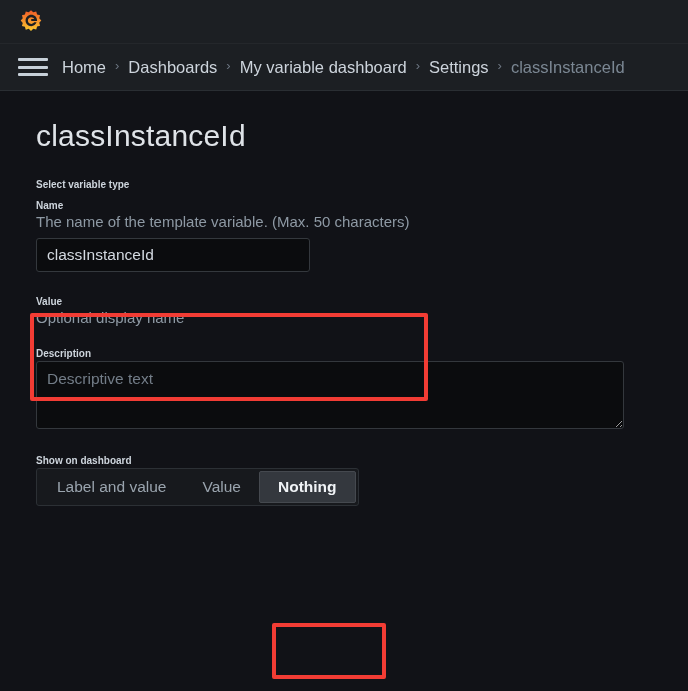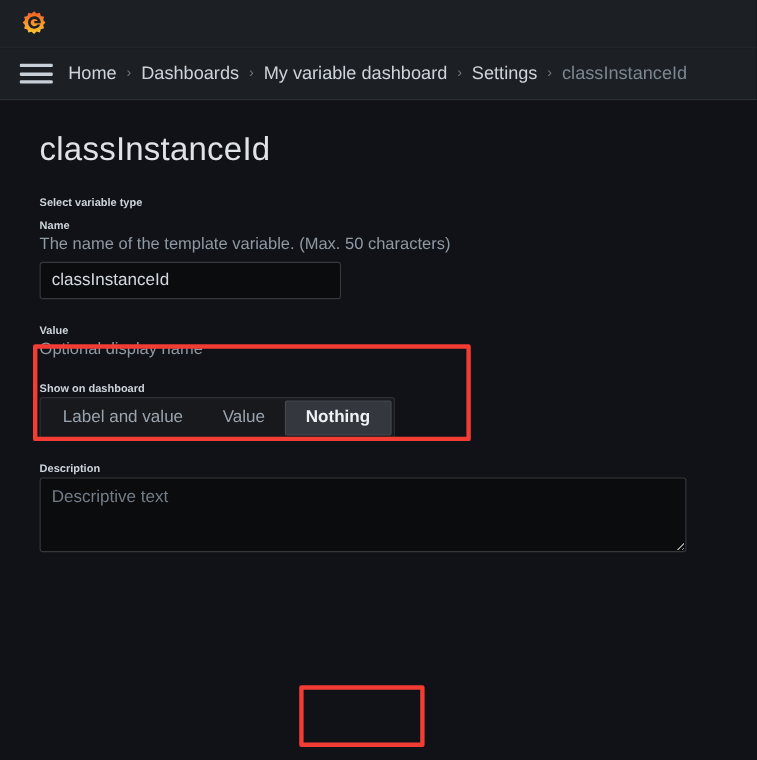--- a/index.html
+++ b/index.html
@@ -226,30 +226,30 @@
     <div class="field-label">Name</div>
     <div class="field-desc">The name of the template variable. (Max. 50 characters)</div>
     <input class="text-input" type="text" value="classInstanceId" style="">
   </div>
 
   <div id="label-block">
     <div class="field-label">Value</div>
     <div class="field-desc">Optional display name</div>
   </div>
 
+  <div id="desc-block">
+    <div class="field-label">Description</div>
+    <textarea id="desc-area" placeholder="Descriptive text" style=""></textarea>
+  </div>
+
   <div id="show-block">
     <div class="field-label">Show on dashboard</div>
     <div id="radio-group">
       <div class="radio-opt">Label and value</div>
       <div class="radio-opt">Value</div>
       <div class="radio-opt selected">Nothing</div>
     </div>
   </div>
 
-  <div id="desc-block">
-    <div class="field-label">Description</div>
-    <textarea id="desc-area" placeholder="Descriptive text" style=""></textarea>
-  </div>
-
 </div>
 
 <div class="annot" id="annot-name"></div>
 <div class="annot" id="annot-nothing"></div>
 
 </body></html>

